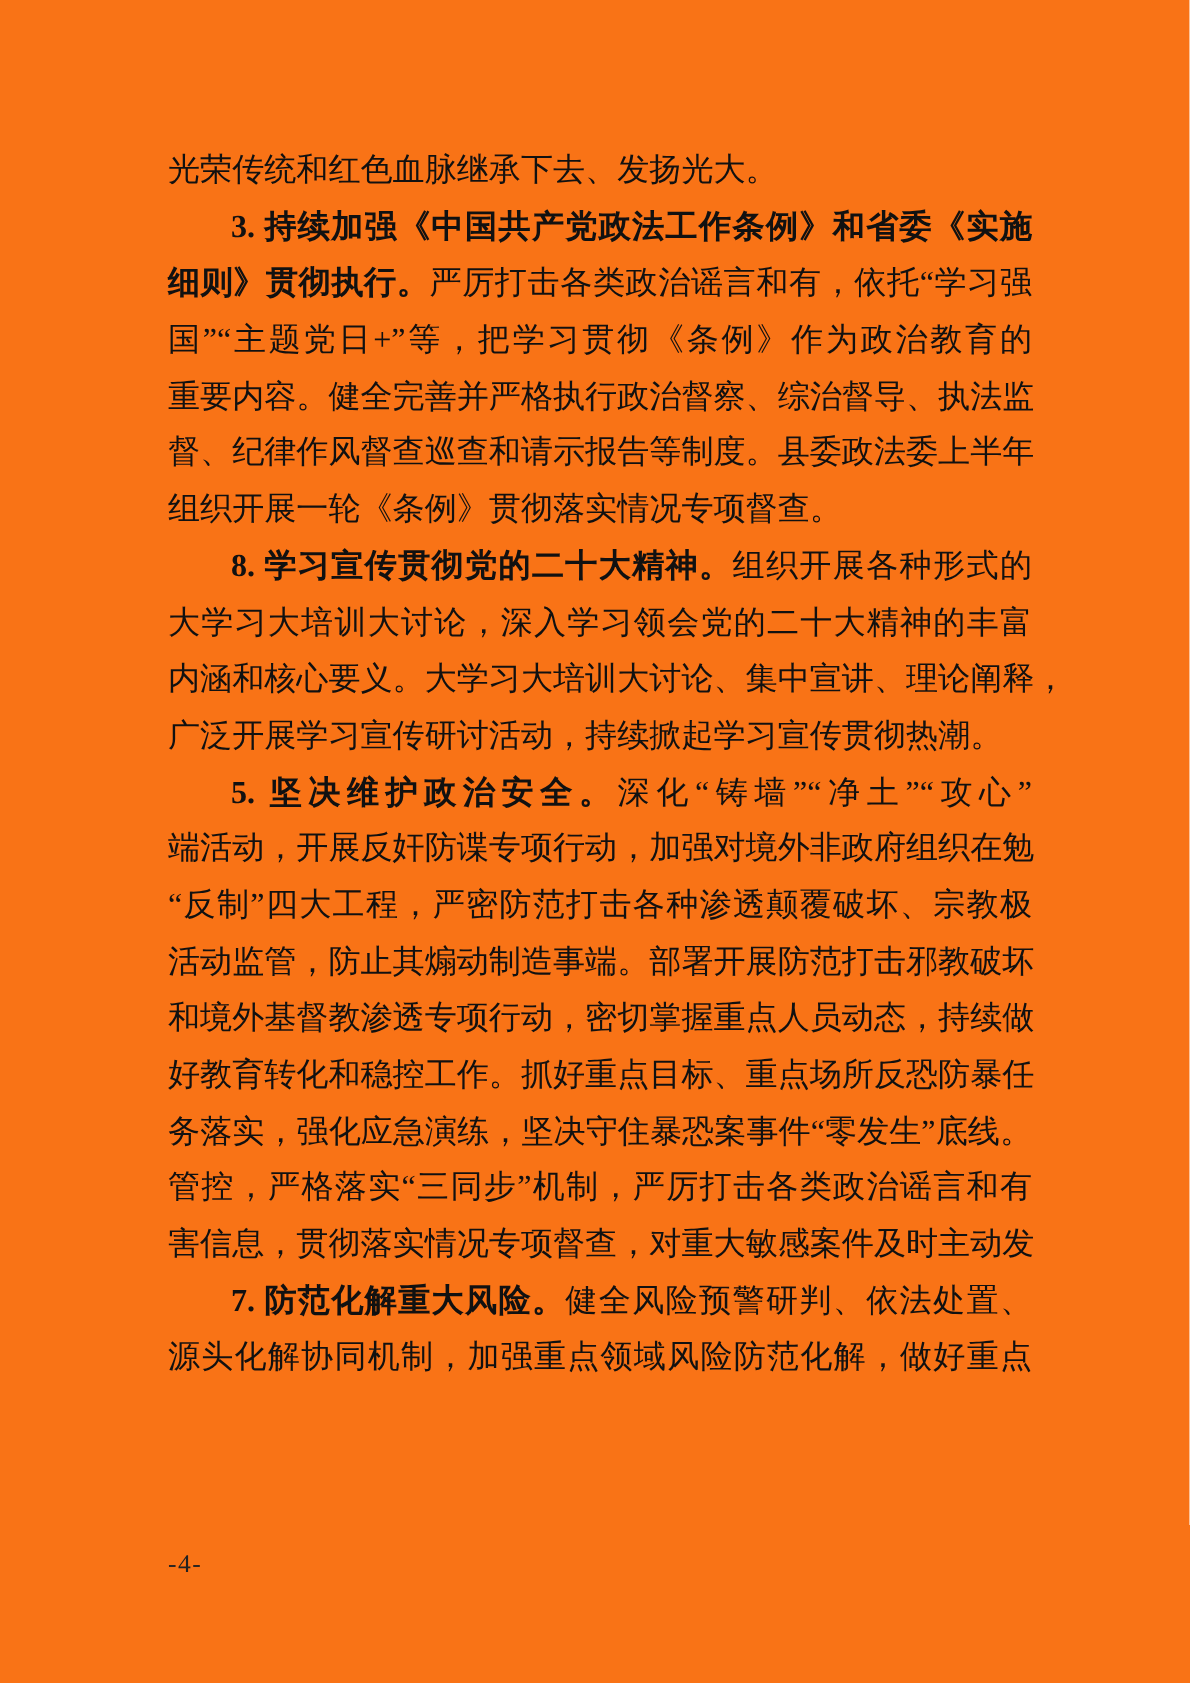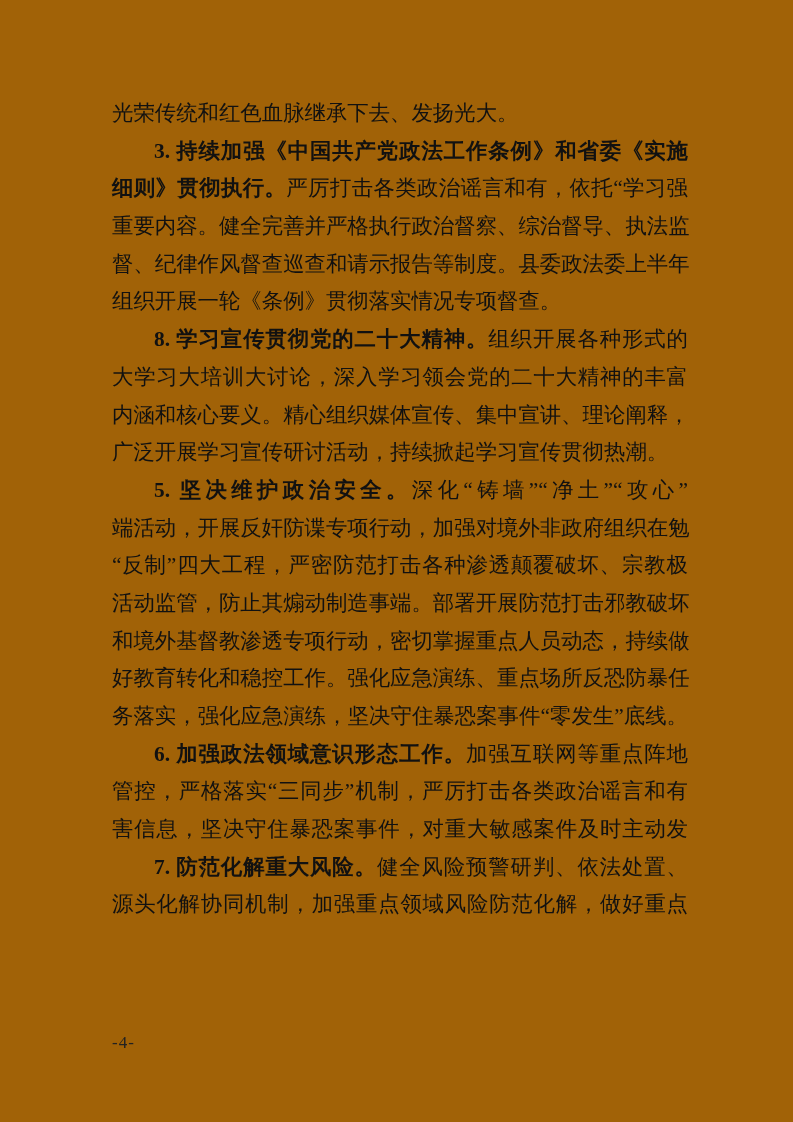--- a/index.html
+++ b/index.html
@@ -4,21 +4,21 @@
 <style>
   html, body {
     margin: 0;
     padding: 0;
     background: #ffffff;
   }
   .page {
     position: relative;
     width: 793px;
     height: 1122px;
-    background: #a16207;
+    background: #f97316;
     overflow: hidden;
     font-family: "Liberation Serif", "DejaVu Serif", serif;
     color: #111111;
   }
   .content {
     position: absolute;
     left: 112px;
     top: 95px;
     width: 576px;
   }
@@ -51,40 +51,40 @@
 </head>
 <body>
 
 <div class="page">
   <div class="content">
 
     <div class="line"><span>光荣传统和红色血脉继承下去、发扬光大。</span></div>
 
     <div class="line indent fill"><span class="b">3. 持续加强《中国共产党政法工作条例》和省委《实施</span><span></span></div>
     <div class="line fill"><span class="b">细则》贯彻执行。</span><span>严厉打击各类政治谣言和有，依托“学习强</span></div>
+    <div class="line fill"><span>国”“主题党日+”等，把学习贯彻《条例》作为政治教育的</span></div>
     <div class="line fill"><span>重要内容。健全完善并严格执行政治督察、综治督导、执法监</span></div>
     <div class="line fill"><span>督、纪律作风督查巡查和请示报告等制度。县委政法委上半年</span></div>
     <div class="line"><span>组织开展一轮《条例》贯彻落实情况专项督查。</span></div>
 
     <div class="line indent fill"><span class="b">8. 学习宣传贯彻党的二十大精神。</span><span>组织开展各种形式的</span></div>
     <div class="line fill"><span>大学习大培训大讨论，深入学习领会党的二十大精神的丰富</span></div>
-    <div class="line fill"><span>内涵和核心要义。精心组织媒体宣传、集中宣讲、理论阐释，</span></div>
+    <div class="line fill"><span>内涵和核心要义。大学习大培训大讨论、集中宣讲、理论阐释，</span></div>
     <div class="line"><span>广泛开展学习宣传研讨活动，持续掀起学习宣传贯彻热潮。</span></div>
 
     <div class="line indent fill"><span class="b">5. 坚决维护政治安全。</span><span>深化“铸墙”“净土”“攻心”</span></div>
     <div class="line fill"><span>端活动，开展反奸防谍专项行动，加强对境外非政府组织在勉</span></div>
     <div class="line fill"><span>“反制”四大工程，严密防范打击各种渗透颠覆破坏、宗教极</span></div>
     <div class="line fill"><span>活动监管，防止其煽动制造事端。部署开展防范打击邪教破坏</span></div>
     <div class="line fill"><span>和境外基督教渗透专项行动，密切掌握重点人员动态，持续做</span></div>
-    <div class="line fill"><span>好教育转化和稳控工作。强化应急演练、重点场所反恐防暴任</span></div>
+    <div class="line fill"><span>好教育转化和稳控工作。抓好重点目标、重点场所反恐防暴任</span></div>
     <div class="line fill"><span>务落实，强化应急演练，坚决守住暴恐案事件“零发生”底线。</span></div>
 
-    <div class="line indent fill"><span class="b">6. 加强政法领域意识形态工作。</span><span>加强互联网等重点阵地</span></div>
     <div class="line fill"><span>管控，严格落实“三同步”机制，严厉打击各类政治谣言和有</span></div>
-    <div class="line fill"><span>害信息，坚决守住暴恐案事件，对重大敏感案件及时主动发</span></div>
+    <div class="line fill"><span>害信息，贯彻落实情况专项督查，对重大敏感案件及时主动发</span></div>
 
     <div class="line indent fill"><span class="b">7. 防范化解重大风险。</span><span>健全风险预警研判、依法处置、</span></div>
     <div class="line fill"><span>源头化解协同机制，加强重点领域风险防范化解，做好重点</span></div>
 
   </div>
 
   <div class="footer">-4-</div>
 </div>
 
 </body></html>

